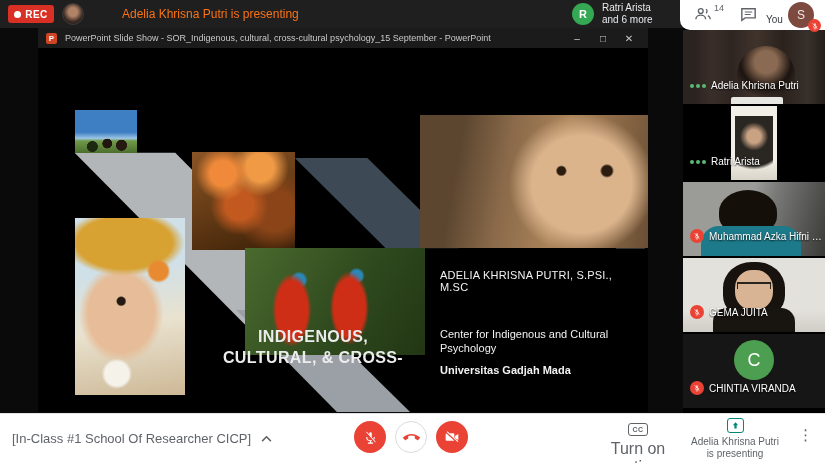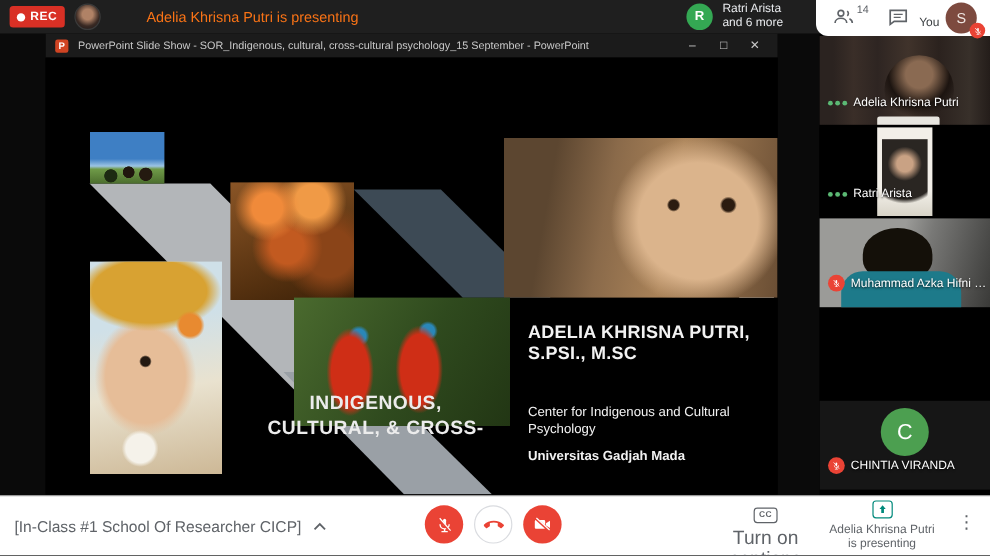--- a/index.html
+++ b/index.html
@@ -69,21 +69,21 @@
                linear-gradient(170deg, #cfe0e8 0 30%, #e9e2cf 60%, #cdb896 100%); }
   .photo-kids { left:207px; top:200px; width:180px; height:107px;
     background:radial-gradient(ellipse 14% 44% at 26% 58%, #cf2e16 0 62%, transparent 78%),
                radial-gradient(ellipse 14% 44% at 58% 56%, #cf2e16 0 62%, transparent 78%),
                radial-gradient(circle at 62% 26%, #2a87b8 0 4%, transparent 6%),
                radial-gradient(circle at 30% 30%, #2a87b8 0 4%, transparent 6%),
                linear-gradient(120deg, #4a6a2e, #2f4a1e 55%, #223614 100%); }
 
   .slide-title { position:absolute; right:220px; top:278px; width:230px; text-align:center; color:#ececec; font-size:16px; font-weight:600; line-height:21px; letter-spacing:.4px; }
   .slide-byline { position:absolute; left:402px; top:221px; width:200px; color:#f2f2f2; }
-  .byline-name { font-size:15px; font-weight:bold; letter-spacing:.2px; }
+  .byline-name { font-size:11px; font-weight:normal; letter-spacing:.2px; }
   .byline-org { margin-top:34px; font-size:11px; font-weight:normal; line-height:14px; }
   .byline-univ { margin-top:9px; font-size:11px; font-weight:bold; }
 
   
   .sidebar { position:absolute; left:683px; top:30px; width:142px; height:378px; background:#000; }
   .tile { position:absolute; left:0; width:142px; height:74px; overflow:hidden; background:#111; }
   .tile-1 { top:0;  background:linear-gradient(90deg,#2b2320 0 8%, #3a2e28 20%, #2e2522 34%, #40332b 52%, #2b221e 70%, #38302a 88%, #241d1a 100%); }
   .t1-figure { position:absolute; left:54px; top:16px; width:58px; height:58px; background:radial-gradient(circle at 50% 28%, #8a6a52 0 22%, #1c1410 50%, transparent 70%); border-radius:50%; }
   .t1-paper { position:absolute; left:48px; bottom:-3px; width:52px; height:10px; background:#e8e6e0; border-radius:2px 2px 0 0; }
   .tile-2 { top:76px; background:#000; }
@@ -242,20 +242,36 @@
         <svg width="8" height="8" viewBox="0 0 24 24" fill="#fff">
             <rect x="10" y="4" width="4" height="9" rx="2"></rect>
             <path d="M7 11a5 5 0 0 0 10 0h1.6a6.6 6.6 0 0 1-5.8 6.5V20h3v1.6H8.2V20h3v-2.5A6.6 6.6 0 0 1 5.4 11z"></path>
             <line x1="5" y1="4" x2="19" y2="20" stroke="#fff" stroke-width="2"></line>
           </svg>
       </span>
       <span class="tile-name">Muhammad Azka Hifni Fir...</span>
     </div>
   </div>
 
+  <div class="tile tile-4">
+    <div class="t4-hair"></div>
+    <div class="t4-face"></div>
+    <div class="t4-glasses"></div>
+    <div class="t4-body"></div>
+    <div class="tile-name-row">
+      <span class="mic-badge">
+        <svg width="8" height="8" viewBox="0 0 24 24" fill="#fff">
+            <rect x="10" y="4" width="4" height="9" rx="2"></rect>
+            <path d="M7 11a5 5 0 0 0 10 0h1.6a6.6 6.6 0 0 1-5.8 6.5V20h3v1.6H8.2V20h3v-2.5A6.6 6.6 0 0 1 5.4 11z"></path>
+            <line x1="5" y1="4" x2="19" y2="20" stroke="#fff" stroke-width="2"></line>
+          </svg>
+      </span>
+      <span class="tile-name">GEMA JUITA</span>
+    </div>
+  </div>
 
   <div class="tile tile-5">
     <div class="t5-avatar">C</div>
     <div class="tile-name-row">
       <span class="mic-badge">
         <svg width="8" height="8" viewBox="0 0 24 24" fill="#fff">
             <rect x="10" y="4" width="4" height="9" rx="2"></rect>
             <path d="M7 11a5 5 0 0 0 10 0h1.6a6.6 6.6 0 0 1-5.8 6.5V20h3v1.6H8.2V20h3v-2.5A6.6 6.6 0 0 1 5.4 11z"></path>
             <line x1="5" y1="4" x2="19" y2="20" stroke="#fff" stroke-width="2"></line>
           </svg>

